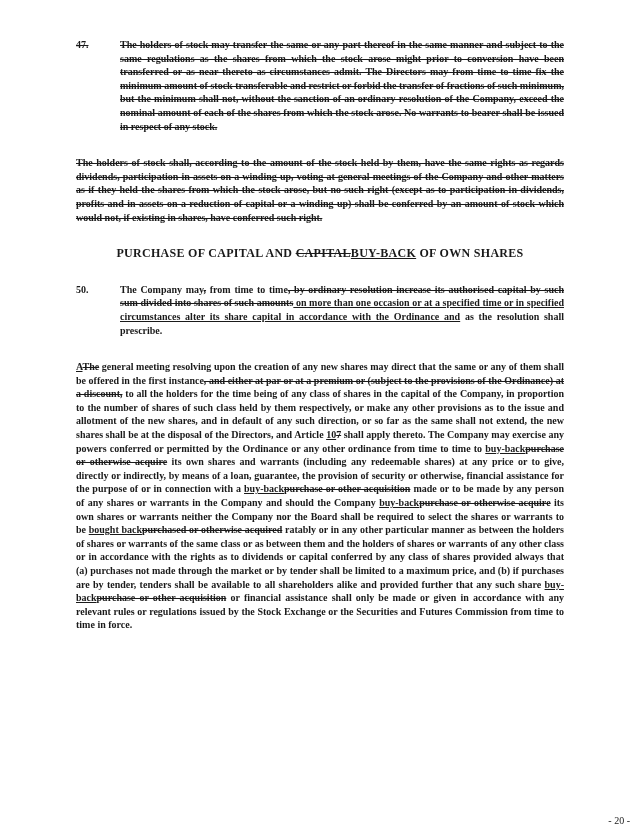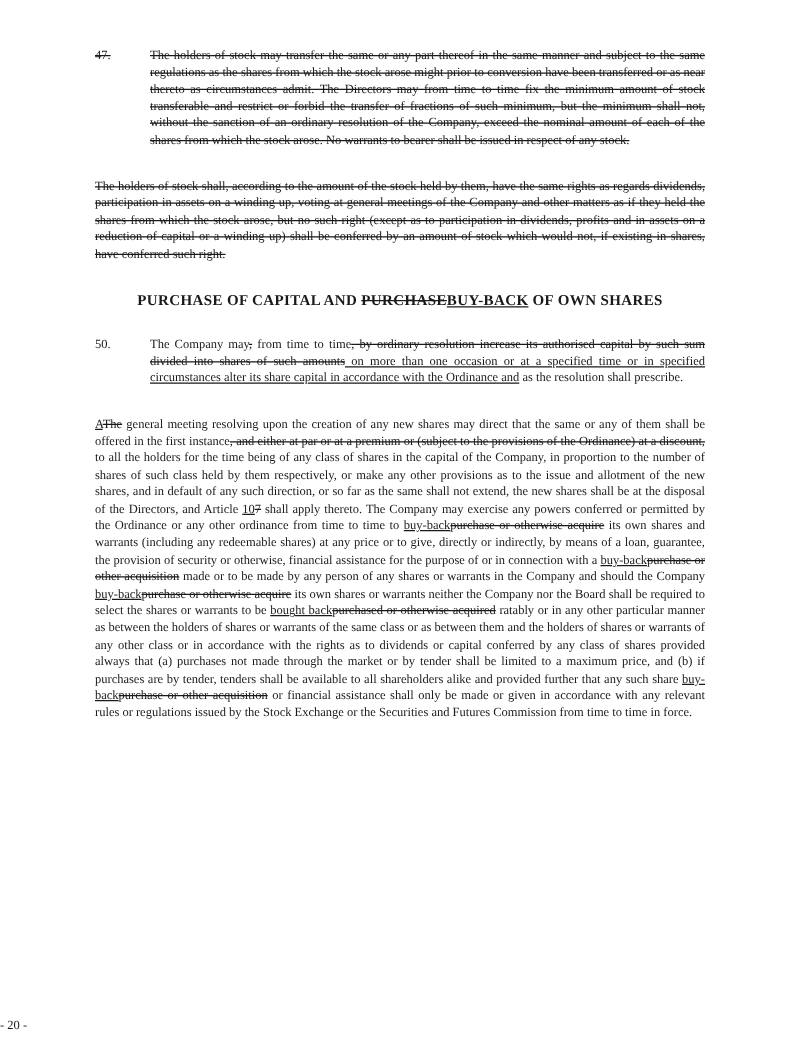--- a/index.html
+++ b/index.html
@@ -14,56 +14,56 @@
     overflow: hidden;
   }
   .content {
     position: absolute;
     top: 38px;
     left: 76px;
     right: 66px;
     font-size: 10px;
     line-height: 13.6px;
   }
-  .para { display: flex; margin-bottom: 23px; }
+  .para { display: flex; margin-bottom: 23px; font-weight: bold; }
   .num { flex: 0 0 44px; width: 44px; }
   .body { flex: 1; text-align: justify; }
   .heading {
     text-align: center;
     font-weight: bold;
     font-size: 12px;
     letter-spacing: 0.3px;
     margin: 2px 0 22px 0;
   }
   .seg-normal { text-decoration: none; }
   .seg-strike { text-decoration: line-through; }
   .seg-insert { text-decoration: underline; }
   .num.seg-strike { text-decoration: line-through; }
   .page-number {
     position: absolute;
     bottom: 14px;
     left: 0;
     right: 0;
-    text-align: left;
+    text-align: right;
     font-size: 10px;
   }
 </style>
 </head>
 <body>
 
 <div class="page">
   <div class="content" id="doc-body">
       <div class="para">
         <span class="num seg-strike">47.</span>
         <span class="body"><span class="seg-strike">The holders of stock may transfer the same or any part thereof in the same manner and subject to the same regulations as the shares from which the stock arose might prior to conversion have been transferred or as near thereto as circumstances admit. The Directors may from time to time fix the minimum amount of stock transferable and restrict or forbid the transfer of fractions of such minimum, but the minimum shall not, without the sanction of an ordinary resolution of the Company, exceed the nominal amount of each of the shares from which the stock arose. No warrants to bearer shall be issued in respect of any stock.</span></span>
       </div>
       <div class="para">
         <span class="body"><span class="seg-strike">The holders of stock shall, according to the amount of the stock held by them, have the same rights as regards dividends, participation in assets on a winding up, voting at general meetings of the Company and other matters as if they held the shares from which the stock arose, but no such right (except as to participation in dividends, profits and in assets on a reduction of capital or a winding up) shall be conferred by an amount of stock which would not, if existing in shares, have conferred such right.</span></span>
       </div>
-      <div class="heading"><span class="seg-normal">PURCHASE OF CAPITAL AND </span><span class="seg-strike">PURCHASE</span><span class="seg-insert">BUY-BACK</span><span class="seg-normal"> OF OWN SHARES</span></div>
+      <div class="heading"><span class="seg-normal">PURCHASE OF CAPITAL AND </span><span class="seg-strike">CAPITAL</span><span class="seg-insert">BUY-BACK</span><span class="seg-normal"> OF OWN SHARES</span></div>
       <div class="para">
         <span class="num seg-normal">50.</span>
         <span class="body"><span class="seg-normal">The Company may</span><span class="seg-strike">,</span><span class="seg-normal"> from time to time</span><span class="seg-strike">, by ordinary resolution increase its authorised capital by such sum divided into shares of such amounts</span><span class="seg-insert"> on more than one occasion or at a specified time or in specified circumstances alter its share capital in accordance with the Ordinance and</span><span class="seg-normal"> as the resolution shall prescribe.</span></span>
       </div>
       <div class="para">
         <span class="body"><span class="seg-insert">A</span><span class="seg-strike">The</span><span class="seg-normal"> general meeting resolving upon the creation of any new shares may direct that the same or any of them shall be offered in the first instance</span><span class="seg-strike">, and either at par or at a premium or (subject to the provisions of the Ordinance) at a discount,</span><span class="seg-normal"> to all the holders for the time being of any class of shares in the capital of the Company, in proportion to the number of shares of such class held by them respectively, or make any other provisions as to the issue and allotment of the new shares, and in default of any such direction, or so far as the same shall not extend, the new shares shall be at the disposal of the Directors, and Article </span><span class="seg-insert">10</span><span class="seg-strike">7</span><span class="seg-normal"> shall apply thereto. The Company may exercise any powers conferred or permitted by the Ordinance or any other ordinance from time to time to </span><span class="seg-insert">buy-back</span><span class="seg-strike">purchase or otherwise acquire</span><span class="seg-normal"> its own shares and warrants (including any redeemable shares) at any price or to give, directly or indirectly, by means of a loan, guarantee, the provision of security or otherwise, financial assistance for the purpose of or in connection with a </span><span class="seg-insert">buy-back</span><span class="seg-strike">purchase or other acquisition</span><span class="seg-normal"> made or to be made by any person of any shares or warrants in the Company and should the Company </span><span class="seg-insert">buy-back</span><span class="seg-strike">purchase or otherwise acquire</span><span class="seg-normal"> its own shares or warrants neither the Company nor the Board shall be required to select the shares or warrants to be </span><span class="seg-insert">bought back</span><span class="seg-strike">purchased or otherwise acquired</span><span class="seg-normal"> ratably or in any other particular manner as between the holders of shares or warrants of the same class or as between them and the holders of shares or warrants of any other class or in accordance with the rights as to dividends or capital conferred by any class of shares provided always that (a) purchases not made through the market or by tender shall be limited to a maximum price, and (b) if purchases are by tender, tenders shall be available to all shareholders alike and provided further that any such share </span><span class="seg-insert">buy-back</span><span class="seg-strike">purchase or other acquisition</span><span class="seg-normal"> or financial assistance shall only be made or given in accordance with any relevant rules or regulations issued by the Stock Exchange or the Securities and Futures Commission from time to time in force.</span></span>
       </div>
     </div>
   <div class="page-number">- 20 -</div>
 </div>

